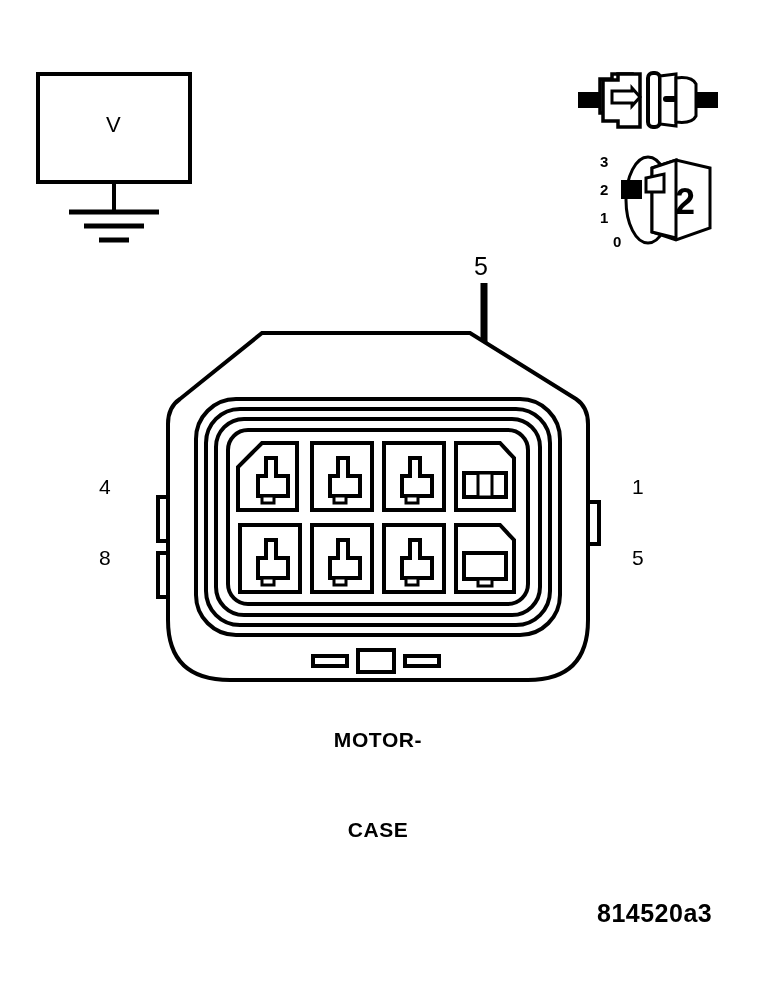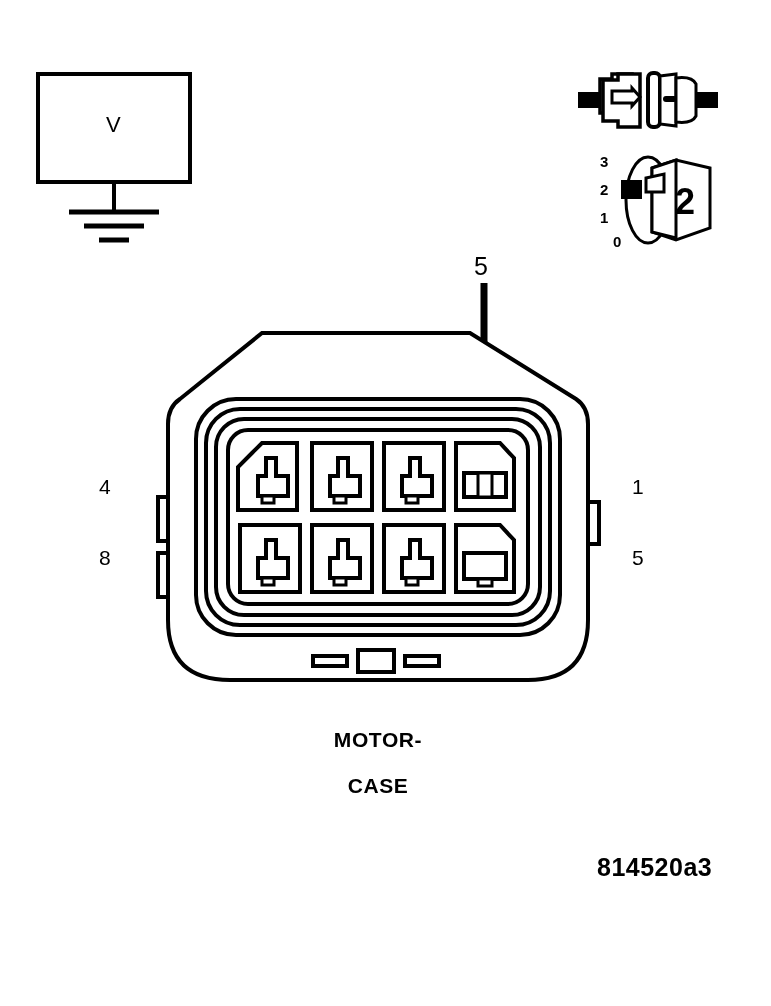--- a/index.html
+++ b/index.html
@@ -200,17 +200,17 @@
   <div class="lbl dial-face-label" style="left:675px; top:184px;">2</div>
 
   <div class="lbl callout-label" style="left:474px; top:254px;">5</div>
 
   <div class="lbl pin-label" style="left:99px; top:476px;">4</div>
   <div class="lbl pin-label" style="left:99px; top:547px;">8</div>
   <div class="lbl pin-label" style="left:632px; top:476px;">1</div>
   <div class="lbl pin-label" style="left:632px; top:547px;">5</div>
 
   <div class="lbl caption-line" style="left:228px; top:729px;text-align:center;">MOTOR-</div>
-  <div class="lbl caption-line" style="left:228px; top:775px;">CASE</div>
-
-  <div class="lbl figure-id" style="left:597px; top:855px;">814520a3</div>
+  <div class="lbl caption-line" style="left:228px; top:819px;">CASE</div>
+
+  <div class="lbl figure-id" style="left:597px; top:901px;">814520a3</div>
 
 </div>
 
 </body></html>

